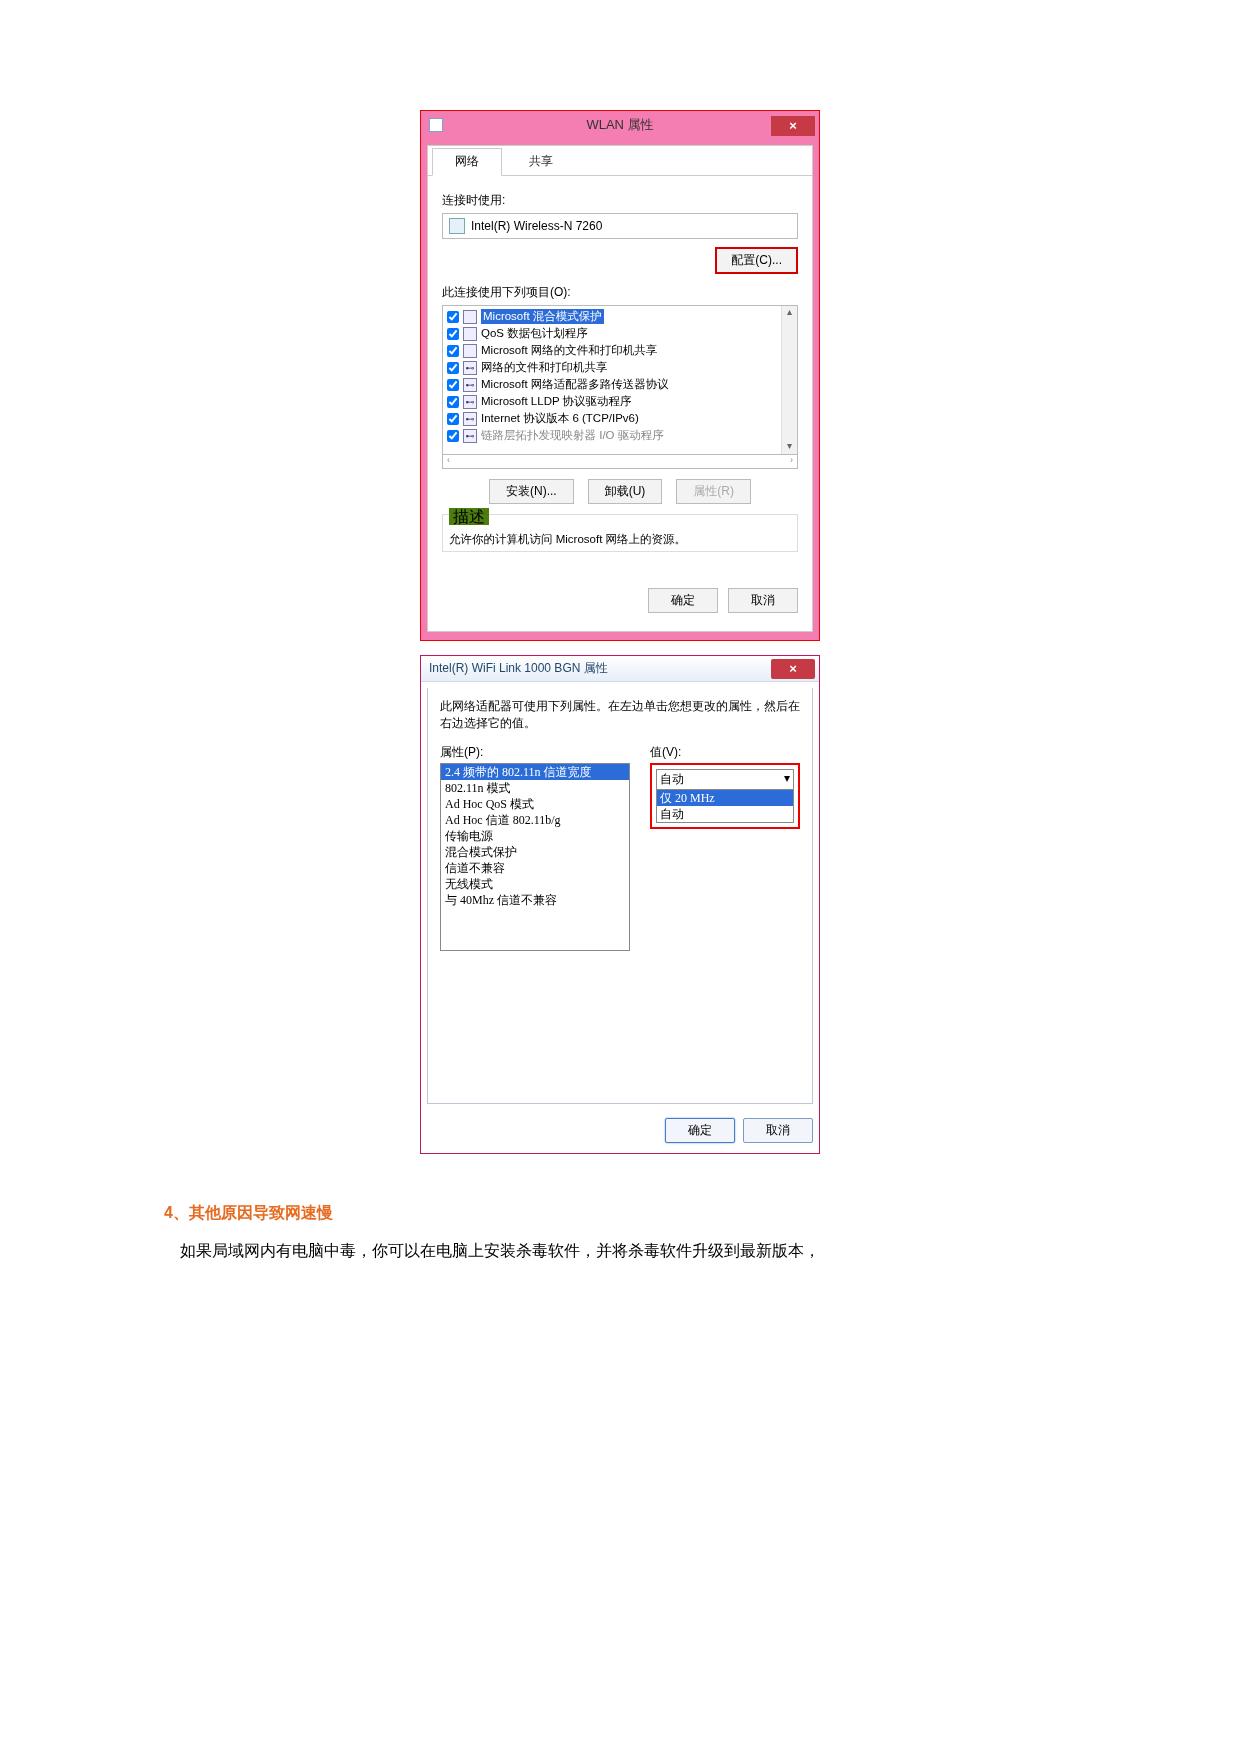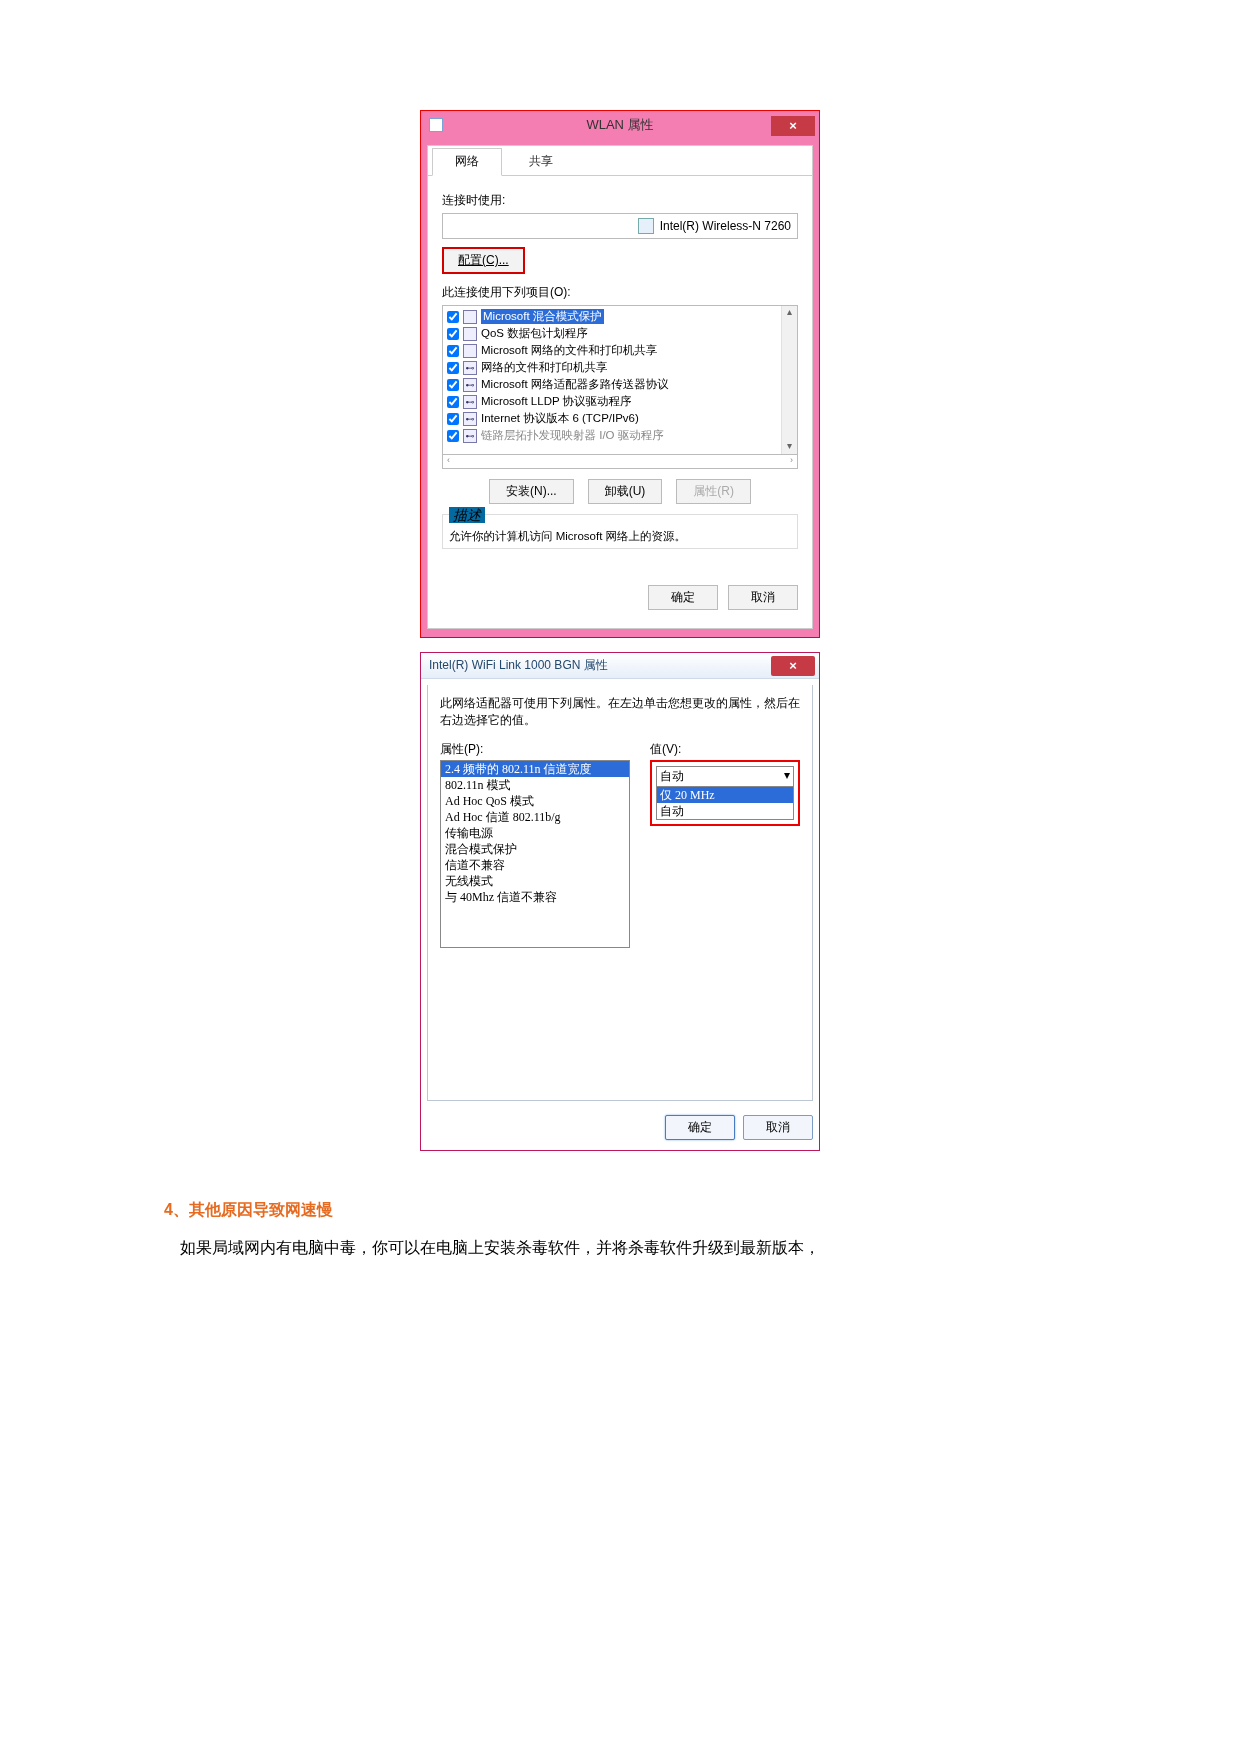--- a/index.html
+++ b/index.html
@@ -12,38 +12,38 @@
 .d1-ticon { width: 14px; height: 14px; background:#fff; border:1px solid #7aa3d6; margin-left:8px; }
 .d1-title { position:absolute; left:0; right:0; text-align:center; color:#333; font-size:13px; }
 .d1-close { margin-left:auto; width:44px; height:20px; background:#c63a45; color:#fff; text-align:center; font-weight:bold; line-height:20px; margin-right:4px; margin-top:2px; }
 .d1-body { background:#f47db2; padding: 6px 6px 8px 6px; }
 .d1-card { background:#fff; border:1px solid #ccc; }
 .d1-tabs { display:flex; border-bottom:1px solid #ccc; background:#fff; font-size:12px; }
 .d1-tab { padding:4px 22px; border:1px solid #ccc; border-bottom:1px solid #fff; margin: 2px 0 -1px 4px; background:#fff; }
 .d1-tab.inact { border:1px solid transparent; color:#333; border-bottom:1px solid transparent; margin-bottom:0; }
 .d1-inner { padding: 10px 14px 18px 14px; font-size:12px; }
 .lbl { margin: 6px 0 4px 0; }
-.d1-adapter { border:1px solid #bbb; padding:4px 6px; display:flex; align-items:center; gap:6px;justify-content:flex-end; }
+.d1-adapter { border:1px solid #bbb; padding:4px 6px; display:flex; align-items:center; gap:6px; }
 .d1-adicon { width:16px; height:16px; background:#e6f0fb; border:1px solid #7aa; }
-.d1-confwrap { display:flex; margin:8px 0 10px 0;text-decoration:underline; }
+.d1-confwrap { display:flex; justify-content:flex-end; margin:8px 0 10px 0; }
 .d1-conf { border:2px solid #d40000; padding:3px 14px; font-size:12px; background:#f3f3f3; }
 .d1-list { border:1px solid #bbb; height:150px; overflow:hidden; position:relative; }
 .d1-sb { position:absolute; right:0; top:0; bottom:0; width:16px; background:#f1f1f1; border-left:1px solid #e1e1e1; }
 .d1-sbup, .d1-sbdn { height:16px; text-align:center; font-size:10px; color:#666; }
 .d1-items { padding:2px 4px; font-size:11.5px; }
 .d1-item { display:flex; align-items:center; gap:4px; padding:1px 0; }
 .d1-chk { width:12px; height:12px; }
 .d1-iicon { width:14px; height:14px; background:#eef; border:1px solid #77a; font-size:9px; line-height:12px; text-align:center; color:#336; }
 .d1-item0 { color:#fff; background:#2b6cd8; display:inline-flex; padding:0 2px; }
 .d1-hsb { border:1px solid #bbb; border-top:none; height:14px; display:flex; justify-content:space-between; font-size:9px; color:#888; padding:0 4px; }
 .d1-btns { display:flex; gap:14px; justify-content:center; margin-top:10px; }
 .d1-btn { border:1px solid #bbb; padding:3px 16px; font-size:12px; background:#f3f3f3; }
 .d1-btn.dis { color:#aaa; }
 .d1-desc { border:1px solid #ddd; margin-top:10px; padding:4px 6px; position:relative; }
-.d1-desc-lgd { position:relative; top:-12px; background:#0369a1; padding:0 4px; font-size:14px;font-style:italic; }
+.d1-desc-lgd { position:relative; top:-12px; background:#4d7c0f; padding:0 4px; font-size:16px; }
 .d1-desc-txt { font-size:11.5px; margin-top:-8px; }
 .d1-foot { display:flex; justify-content:flex-end; gap:10px; margin-top:36px; }
 .d1-fbtn { border:1px solid #bbb; padding:3px 22px; font-size:12px; background:#f3f3f3; }
 
 .dlg2 { width: 400px; border: 1px solid #be185d; background:#fff; margin-top:14px; }
 .d2-tb { height:26px; background: linear-gradient(#fff,#e6eef8); display:flex; align-items:center; border-bottom:1px solid #cfd9e8; position:relative; }
 .d2-title { color:#23486e; font-size:12px; padding-left:8px; }
 .d2-close { margin-left:auto; width:44px; height:20px; background:#c63a45; color:#fff; text-align:center; font-weight:bold; line-height:20px; border-radius:2px; margin-right:4px; }
 .d2-body { padding:6px; }
 .d2-tabs { display:flex; border-bottom:1px solid #bcc6d4; font-size:12px; }

